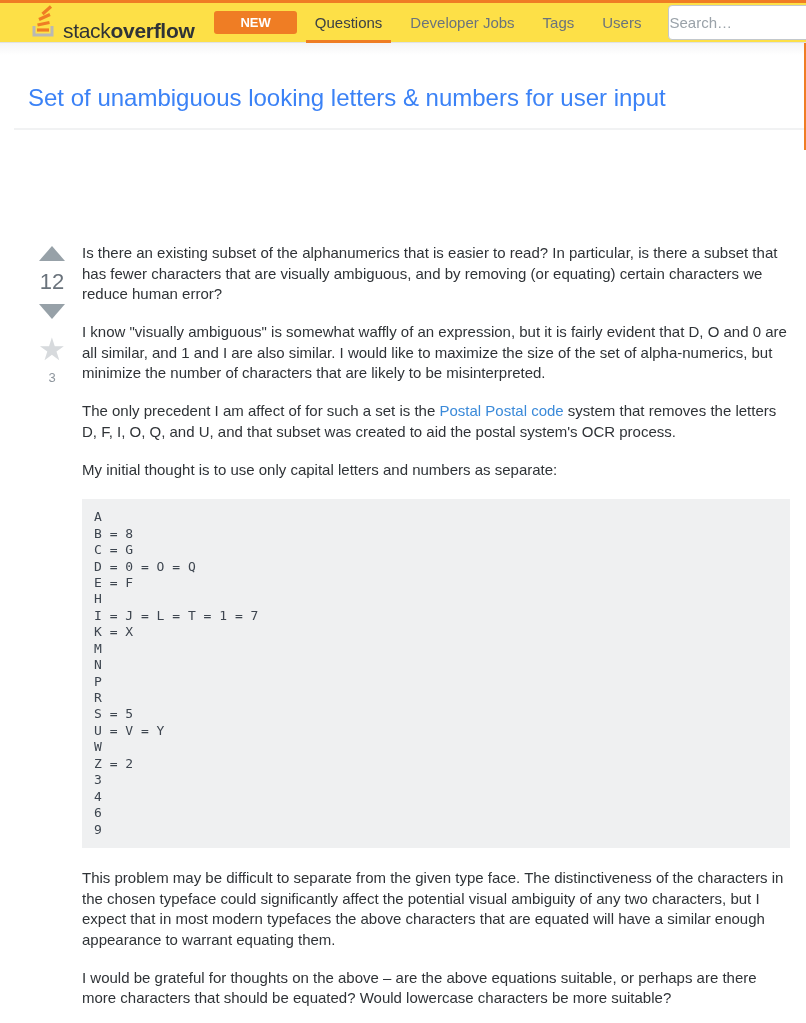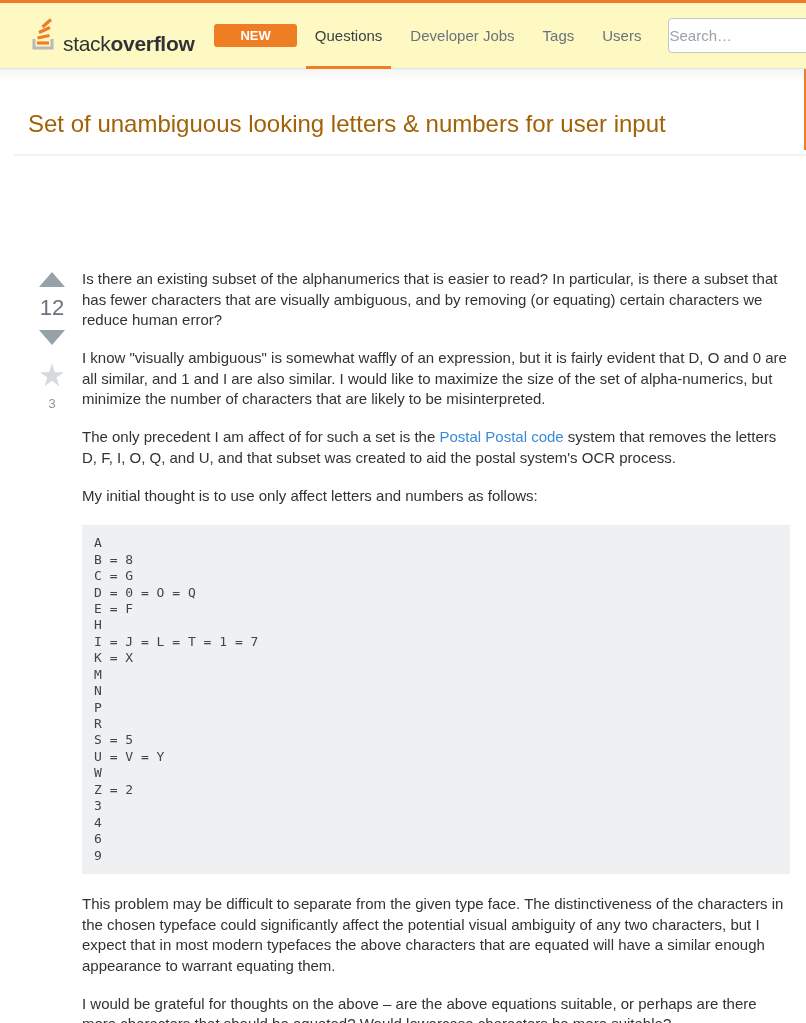--- a/index.html
+++ b/index.html
@@ -12,22 +12,22 @@
     overflow-x: hidden;
   }
   
   .topbar { height: 3px; background: #ef7d24; }
   .right-accent {
     position: absolute; top: 0; right: 0;
     width: 2px; height: 150px; background: #ef7d24;
   }
   
   header {
-    height: 66px;
-    background: #fef9c3;
+    height: 40px;
+    background: #fde047;
     border-bottom: 1px solid #e0e2e4;
     display: flex;
     align-items: center;
     padding-left: 30px;
     position: relative;
   }
   .logo { display: flex; align-items: flex-end; cursor: pointer; text-decoration: none; }
   .logo-icon { margin-right: 7px; display: inline-block; }
   .logo-text { font-size: 21px; color: #2f3337; line-height: 1; letter-spacing: -0.3px; }
   .logo-text b { font-weight: 700; }
@@ -71,21 +71,21 @@
     color: #3b4045;
     outline: none;
   }
   .search::placeholder { color: #9aa2a9; }
   .header-fade { height: 12px; background: linear-gradient(#f4f4f5, #ffffff); }
   
   main { padding: 0 16px 28px 28px; }
   h1 {
     font-size: 24px;
     font-weight: 400;
-    color: #a16207;
+    color: #3b82f6;
     margin: 29px 0 0 0;
   }
   .divider {
     border: none;
     border-top: 2px solid #f1f2f3;
     margin: 16px -16px 0 -14px;
   }
   .question { display: flex; margin-top: 113px; }
   
   .votecell {
@@ -168,21 +168,21 @@
       <div class="vote-count">12</div>
       <div class="arrow-down"></div>
       <div class="star"><span>★</span></div>
       <div class="fav-count">3</div>
     </div>
 
     <div class="postcell">
       <p>Is there an existing subset of the alphanumerics that is easier to read? In particular, is there a subset that has fewer characters that are visually ambiguous, and by removing (or equating) certain characters we reduce human error?</p>
       <p>I know "visually ambiguous" is somewhat waffly of an expression, but it is fairly evident that D, O and 0 are all similar, and 1 and I are also similar. I would like to maximize the size of the set of alpha-numerics, but minimize the number of characters that are likely to be misinterpreted.</p>
       <p><span>The only precedent I am affect of for such a set is the </span><a class="body-link">Postal Postal code</a><span> system that removes the letters D, F, I, O, Q, and U, and that subset was created to aid the postal system's OCR process.</span></p>
-      <p>My initial thought is to use only affect letters and numbers as follows:</p>
+      <p>My initial thought is to use only capital letters and numbers as separate:</p>
       <pre class="codeblock">A
 B = 8
 C = G
 D = 0 = O = Q
 E = F
 H
 I = J = L = T = 1 = 7
 K = X
 M
 N

